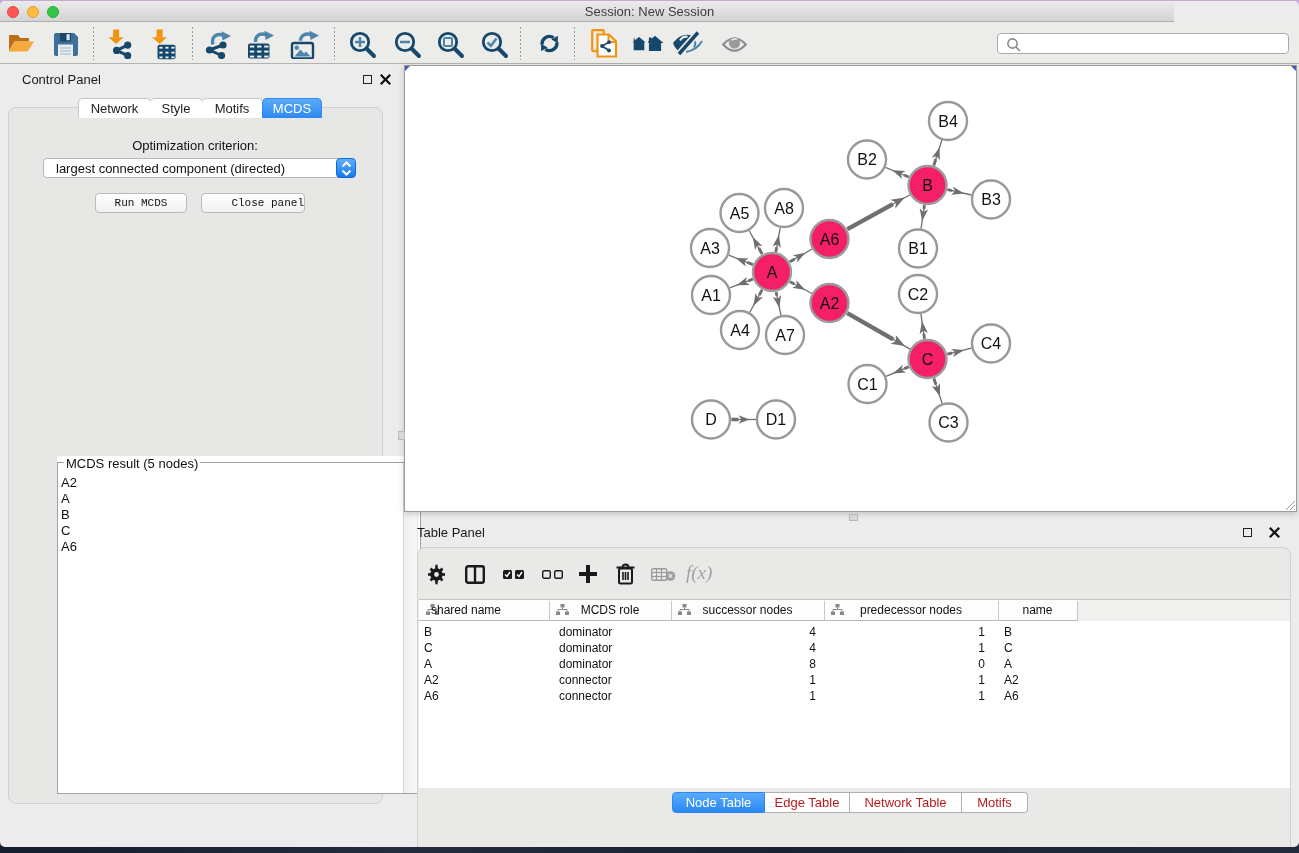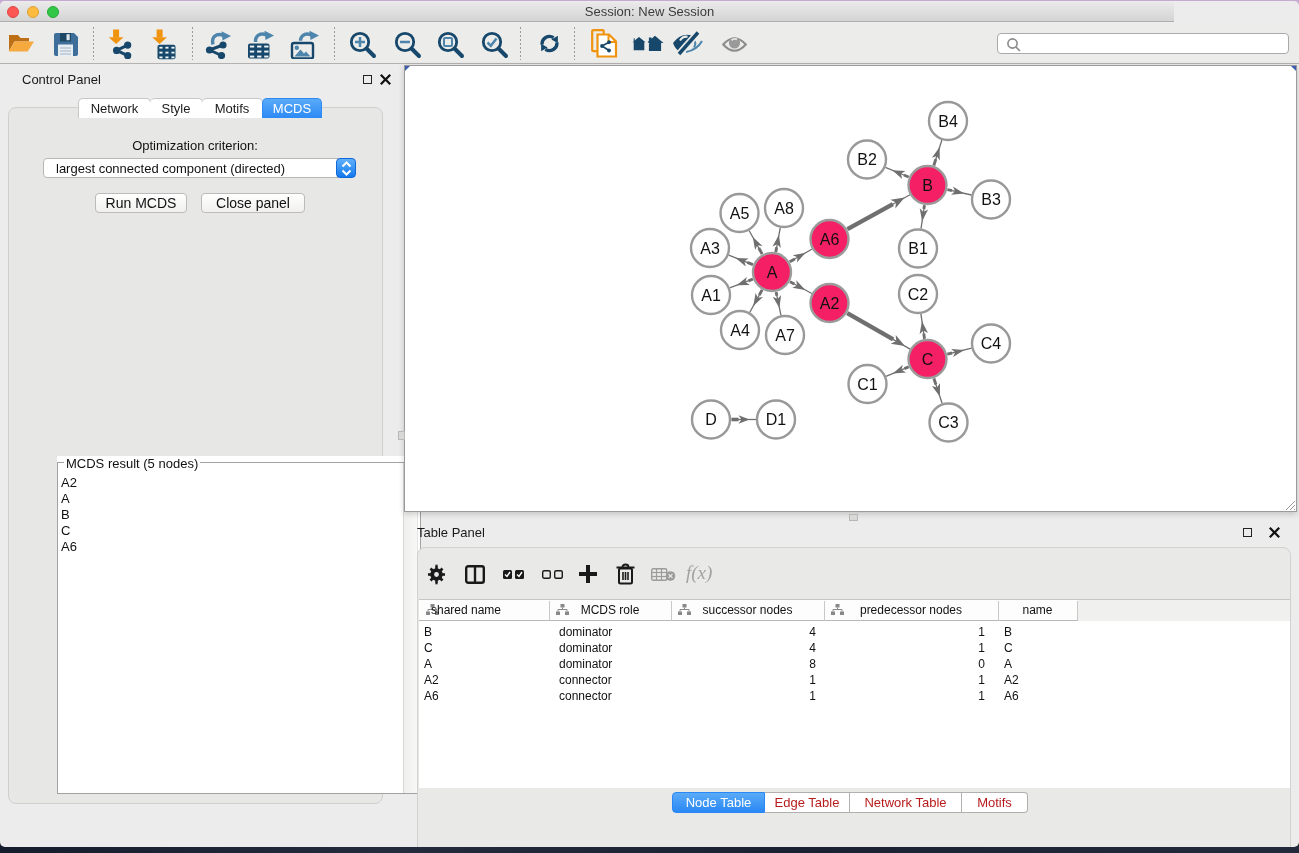--- a/index.html
+++ b/index.html
@@ -43,24 +43,24 @@
 #tab-style { left:150px; width:53px; border-left:none;}
 #tab-select { left:202px; width:61px; border-left:none;}
 #tab-mcds { left:262px; width:60px; background:linear-gradient(#59aaf8,#2d8af5); color:#ffffff; border-color:#2d8af5; }
 #opt-label { left:0px; top:73px; width:390px; text-align:center; font-size:13px; color:#111; }
 #combo { left:43px; top:93px; width:312px; height:20px; background:#ffffff;
   border:1px solid #b8b7b6; border-radius:4px; }
 #combo-text { left:12px; top:2px; font-size:13px; color:#111; }
 #combo-btn { left:292px; top:-1px; width:20px; height:20px; border-radius:4px;
   background:linear-gradient(#5fb0f9,#1379ee); border:1px solid #1168d8; }
 .btn { top:128px; height:20px; background:linear-gradient(#ffffff,#f1f0ef);
-  border:1px solid #bcbbba; border-radius:4px; font-size:14px; color:#111;
-  text-align:center; line-height:18px; }
+  border:1px solid #bcbbba; border-radius:4px; font-size:11px; color:#111;
+  text-align:center; line-height:18px;font-family:Liberation Mono, monospace; }
 #btn-run { left:95px; width:92px; }
-#btn-close { left:201px; width:104px; }
+#btn-close { left:201px; width:104px;text-align:right; }
 
 #mcds-box { left:17px; top:391px; width:364px; height:338px; background:#ffffff;margin-left:40px; }
 #mcds-border { left:0px; top:6px; width:364px; height:332px; border:1px solid #a3a2a1; }
 #mcds-label { left:7px; top:0px; font-size:13px; color:#111; background:#ffffff; padding:0 2px; }
 #mcds-scroll { left:346px; top:7px; width:15px; height:330px; background:linear-gradient(90deg,#efefee,#f8f8f7); border-left:1px solid #d8d8d7; border-right:1px solid #e4e4e3; }
 .mcds-item { left:4px; font-size:13px; color:#111; }
 
 #gwin { left:404px; top:0px; width:893px; height:447px; background:#ffffff;
   border:1px solid #9b9a99; box-shadow:0 2px 6px rgba(0,0,0,0.18); }
 #gwin-title { left:0; top:0; width:891px; height:21px;

